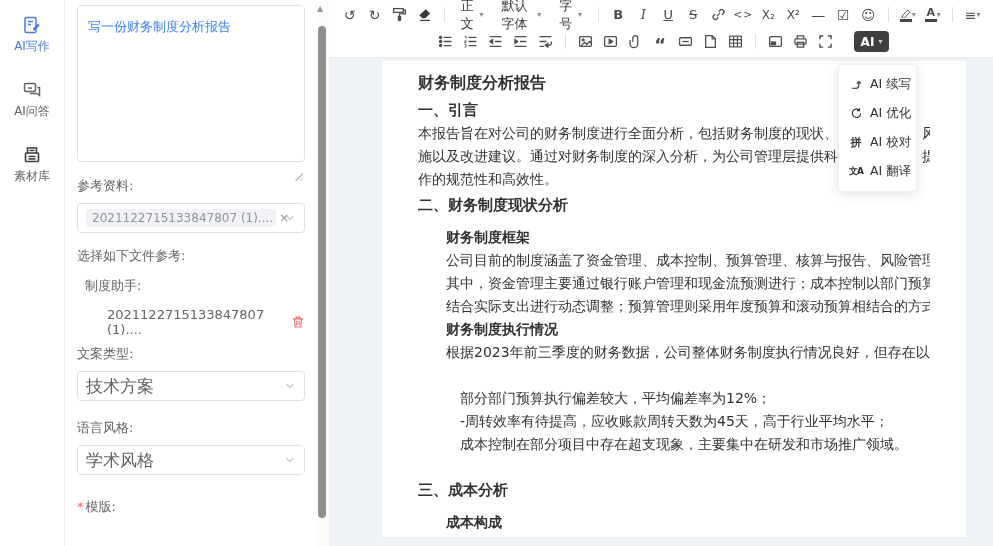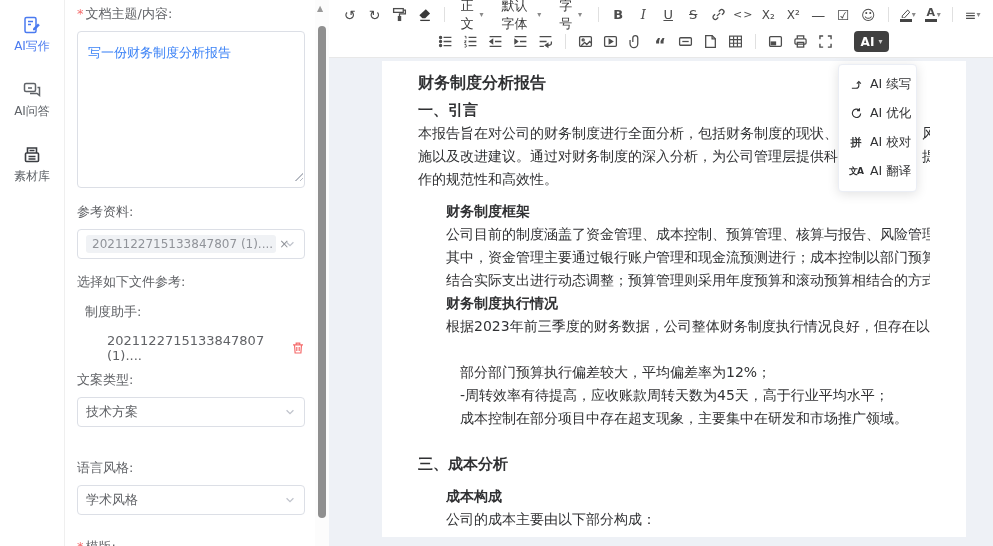--- a/index.html
+++ b/index.html
@@ -23,21 +23,21 @@
   .req { color:#f56c6c; margin-right:2px; }
   .ftextarea { width:100%; height:157px; border:1px solid #dcdfe6; border-radius:4px;
       padding:11px 10px; font-size:13px; color:#3b82f6; line-height:19px;
       font-family:inherit; resize:none; position:relative; background:#fff; }
   .resize-corner { position:absolute; right:12px; top:172px; width:9px; height:9px;
       background:
         linear-gradient(135deg, transparent 0 55%, #b8bcc4 55% 63%, transparent 63% 78%, #b8bcc4 78% 86%, transparent 86%); }
   .fselect { height:30px; border:1px solid #dcdfe6; border-radius:4px; background:#fff;
       display:flex; align-items:center; padding:0 8px; justify-content:space-between;
       cursor:pointer; }
-  .fselect .val { color:#606266; font-size:13px; }
+  .fselect .val { color:#606266; font-size:17px; }
   .tag { background:#f0f2f5; border-radius:3px; font-size:12px; color:#909399;
       padding:2px 6px; display:flex; align-items:center; gap:6px; max-width:190px;
       white-space:nowrap; }
   .tag .x { color:#909399; font-size:12px; cursor:pointer; }
   .sub1 { margin:12px 0 0 8px; }
   .filerow { margin:12px 0 0 0; display:flex; align-items:center; justify-content:space-between; }
   .filerow .fname { margin-left:30px; color:#606266; }
   .trash { cursor:pointer; display:flex; }
 
   
@@ -125,21 +125,20 @@
           <path d="M5.5 8V3h9v5"></path>
           <rect x="3.5" y="8" width="13" height="8.5" rx="1"></rect>
           <path d="M7.5 5.5h5M6.5 11.5h7M6.5 14h7"></path>
         </svg>
       </div>
       <div class="rlabel">素材库</div>
     </div>
   </nav>
 
   <aside class="panel">
-    <div class="flabel first"><span class="req">*</span><span>文档主题/内容:</span></div>
     <textarea class="ftextarea" style="">写一份财务制度分析报告</textarea>
     <div class="resize-corner"></div>
 
     <div class="flabel" style="margin-top:12px">参考资料:</div>
     <div class="fselect">
       <span class="tag">
         <span>2021122715133847807 (1)....</span>
         <span class="x">×</span>
       </span>
       <svg class="ic" width="12" height="12" viewBox="0 0 14 14" fill="none" stroke="#c0c4cc" stroke-width="1.5">
@@ -159,21 +158,21 @@
     </div>
 
     <div class="flabel" style="margin-top:8px">文案类型:</div>
     <div class="fselect">
       <span class="val">技术方案</span>
       <svg class="ic" width="12" height="12" viewBox="0 0 14 14" fill="none" stroke="#c0c4cc" stroke-width="1.5">
           <path d="M3 5l4 4 4-4"></path>
         </svg>
     </div>
 
-    <div class="flabel" style="margin-top:32px">语言风格:</div>
+    <div class="flabel" style="margin-top:18px">语言风格:</div>
     <div class="fselect">
       <span class="val">学术风格</span>
       <svg class="ic" width="12" height="12" viewBox="0 0 14 14" fill="none" stroke="#c0c4cc" stroke-width="1.5">
           <path d="M3 5l4 4 4-4"></path>
         </svg>
     </div>
 
     <div class="flabel" style="margin-top:23px"><span class="req">*</span><span>模版:</span></div>
     
 
@@ -358,20 +357,21 @@
     </div>
 
     <div class="canvas">
       <div class="page">
         <div class="doc">
           <div class="h0 line">财务制度分析报告</div>
           <div class="h1 line">一、引言</div>
           <div class="line">本报告旨在对公司的财务制度进行全面分析，包括财务制度的现状、存在的问题、风险管控措</div>
           <div class="line">施以及改进建议。通过对财务制度的深入分析，为公司管理层提供科学决策依据，提升财务运</div>
           <div class="line">作的规范性和高效性。</div>
+          <div class="h1 line">二、财务制度现状分析</div>
           <div class="subblock">
             <div class="subtitle line">财务制度框架</div>
             <div class="line">公司目前的制度涵盖了资金管理、成本控制、预算管理、核算与报告、风险管理等方面。</div>
             <div class="line">其中，资金管理主要通过银行账户管理和现金流预测进行；成本控制以部门预算为基础，</div>
             <div class="line">结合实际支出进行动态调整；预算管理则采用年度预算和滚动预算相结合的方式。</div>
             <div class="subtitle line" style="margin-top:0">财务制度执行情况</div>
             <div class="line">根据2023年前三季度的财务数据，公司整体财务制度执行情况良好，但存在以下问题：</div>
             <div class="issues">
               <div class="line">部分部门预算执行偏差较大，平均偏差率为12%；</div>
               <div class="line">-周转效率有待提高，应收账款周转天数为45天，高于行业平均水平；</div>

